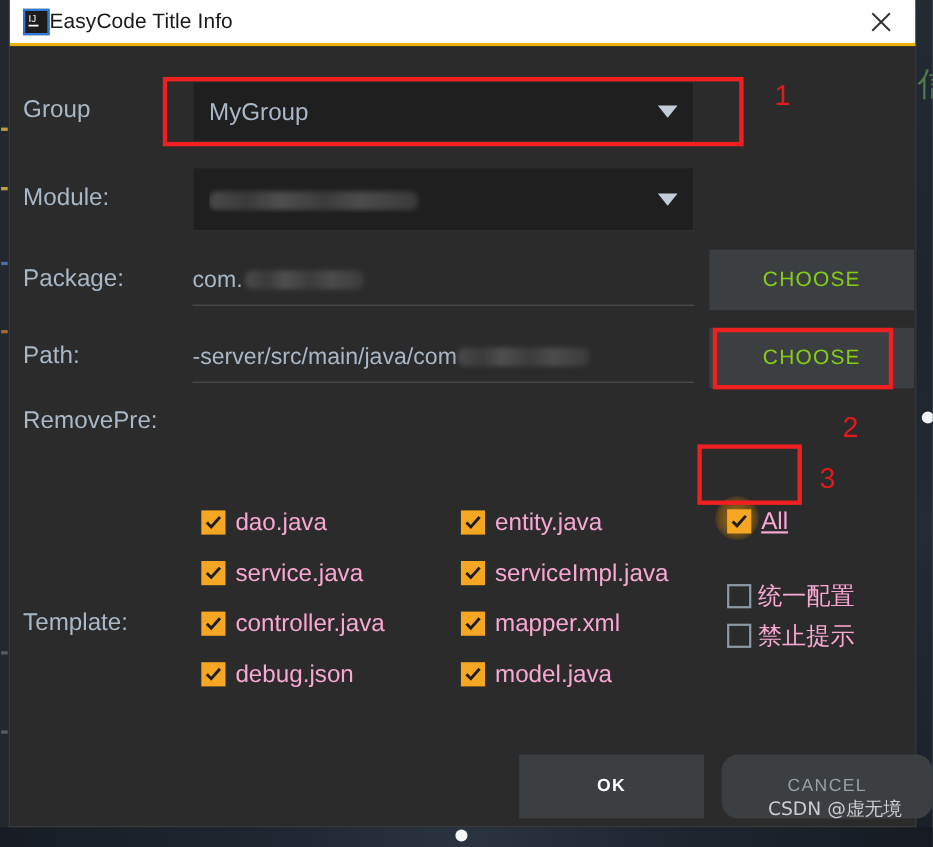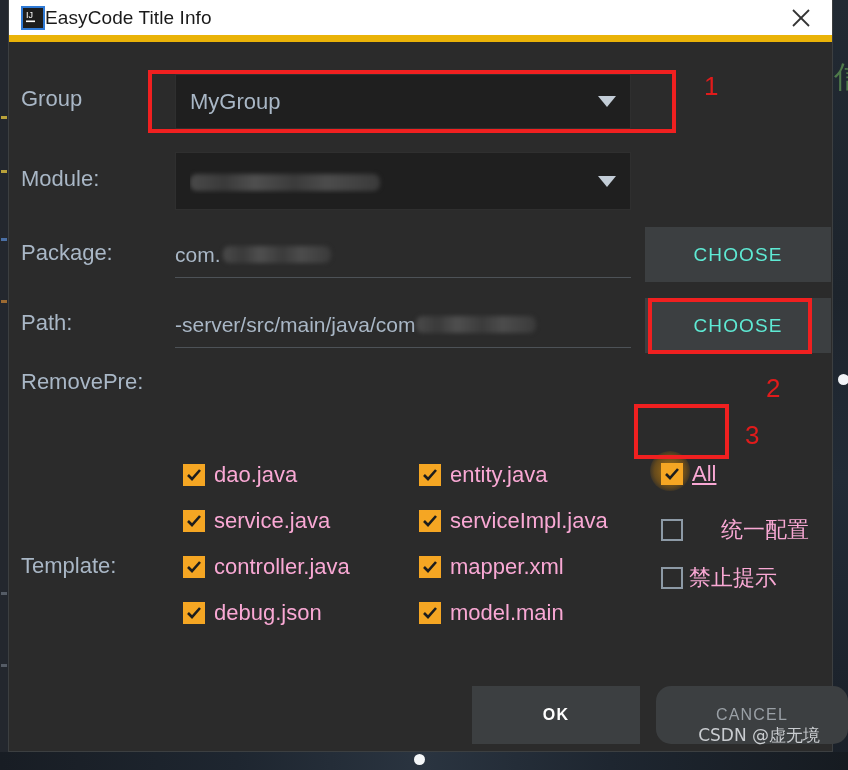--- a/index.html
+++ b/index.html
@@ -69,21 +69,21 @@
     border: 1px solid #3c3f41;
     border-top: none;
     display: flex; flex-direction: column;
   }
 
   
   .titlebar {
     position: relative;
     height: 42px; min-height: 42px;
     background: #ffffff;
-    border-bottom: 7px solid #eab308;
+    border-bottom: 3px solid #eab308;
     display: flex; align-items: center;
     padding-left: 12px;
   }
   .ij-icon {
     width: 24px; height: 24px;
     background: #1d1d1d;
     border: 2px solid #2f7ad6;
     display: flex; align-items: center; justify-content: center;
     flex: none;
   }
@@ -165,21 +165,21 @@
     font-size: 21px;
     white-space: nowrap;
     overflow: hidden;
   }
 
   
   .btn {
     position: absolute;
     background: #3c3f41;
     border: none;
-    color: #5eead4;
+    color: #84cc16;
     font-size: 19px;
     letter-spacing: 1.1px;
     display: flex; align-items: center; justify-content: center;
     cursor: pointer;
     font-family: "Liberation Sans", sans-serif;
   }
 
   
   .cb {
     position: absolute;
@@ -381,33 +381,33 @@
             </svg>
         </span>
         <span class="cb-label">serviceImpl.java</span>
       </div>
       <div class="cb checked" style="left:410px; top:558px;">
         <span class="box">
           <svg width="16" height="16" viewBox="0 0 16 16">
               <polyline points="2,8 6,12 14,3" fill="none" stroke="#1d1d1d" stroke-width="2.6"></polyline>
             </svg>
         </span>
-        <span class="cb-label">model.main</span>
+        <span class="cb-label">model.java</span>
       </div>
 
       <div class="focus-glow" style="left:641px; top:409px;"></div>
       <div class="cb checked" style="left:652px; top:419px;">
         <span class="box">
           <svg width="16" height="16" viewBox="0 0 16 16">
               <polyline points="2,8 6,12 14,3" fill="none" stroke="#1d1d1d" stroke-width="2.6"></polyline>
             </svg>
         </span>
         <span class="cb-label underline">All</span>
       </div>
-      <div class="cb unchecked" style="left:652px; top:473px;gap:32px;">
+      <div class="cb unchecked" style="left:652px; top:485px;">
         <span class="box"></span>
         <span class="cb-label cjk" style="margin-left:6px;">统一配置</span>
       </div>
       <div class="cb unchecked" style="left:652px; top:521px;">
         <span class="box"></span>
         <span class="cb-label cjk" style="margin-left:6px;">禁止提示</span>
       </div>
 
       <div class="action-btn primary" style="left:463px; top:644px; width:168px; height:58px;">OK</div>
       <div class="action-btn secondary" style="left:647px; top:644px; width:192px; height:58px;border-radius:15px;">CANCEL</div>

